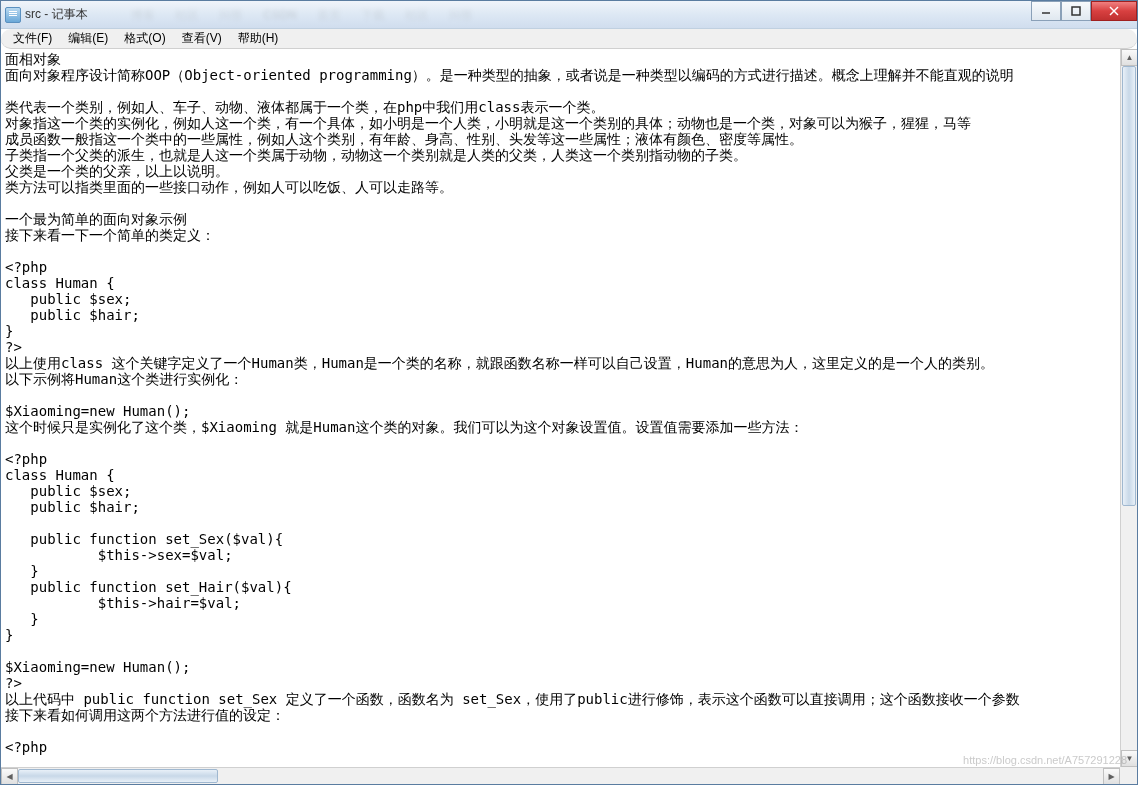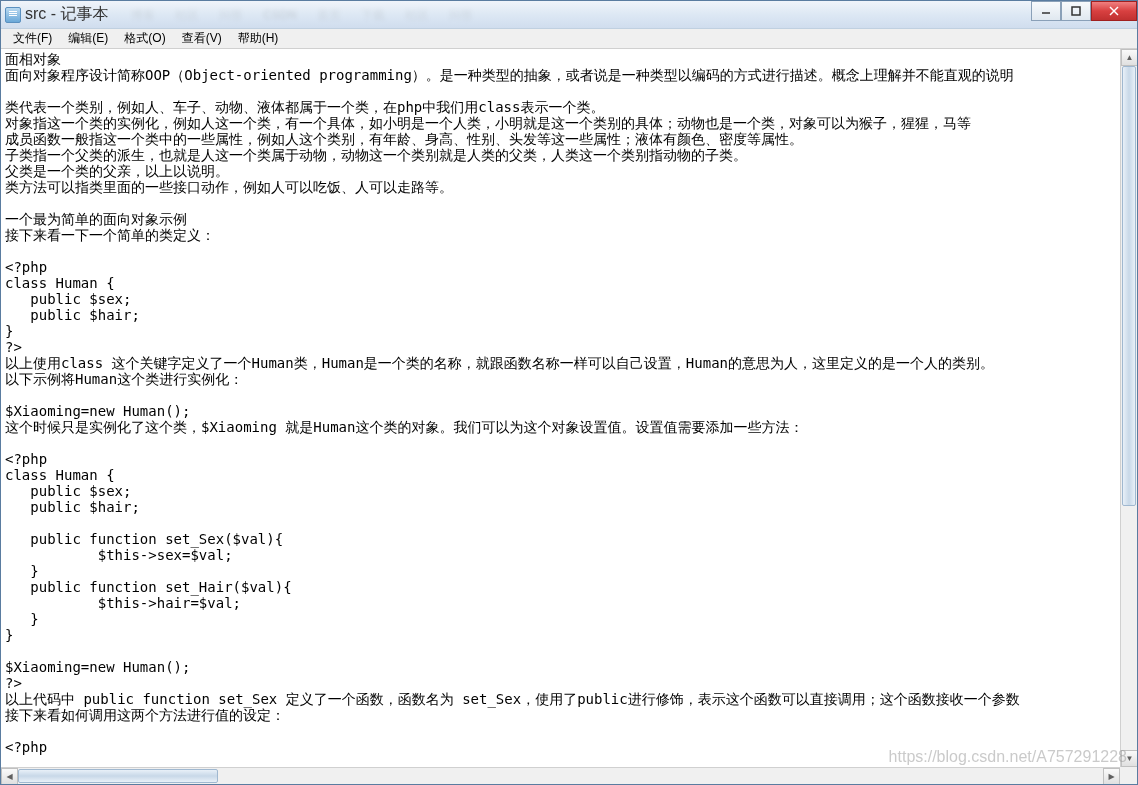--- a/index.html
+++ b/index.html
@@ -49,21 +49,21 @@
       content: "";
       position: absolute;
       top: 3px;
       left: 3px;
       right: 3px;
       height: 1px;
       background: #fff;
       box-shadow: 0 2px 0 #fff, 0 4px 0 #fff;
     }
     .title-text {
-      font-size: 16px;
+      font-size: 12px;
       color: #333;
       text-align: center;
     }
     .window-controls {
       position: absolute;
       right: 0;
       top: 0;
       display: flex;
       height: 20px;
     }
@@ -89,20 +89,21 @@
       height: 10px;
     }
     .menubar {
       height: 20px;
       background: #f0f0f0;
       border-bottom: 1px solid #d0d0d0;
       display: flex;
       align-items: center;
       padding: 0 4px;
       font-size: 12px;
+      border-radius: 10px;
     }
     .menu-item {
       padding: 2px 8px;
       cursor: pointer;
     }
     .content {
       flex: 1;
       overflow: hidden;
       background: #fff;
       position: relative;
@@ -198,21 +199,21 @@
       right: 0;
       bottom: 0;
       width: 17px;
       height: 17px;
       background: #f0f0f0;
     }
     .watermark {
       position: absolute;
       right: 10px;
       bottom: 18px;
-      font-size: 16px;
+      font-size: 11px;
       color: rgba(150,150,150,0.5);
       font-family: Arial, sans-serif;
       pointer-events: none;
     }
     .bg-blur {
       position: absolute;
       top: 1px;
       left: 130px;
       right: 100px;
       height: 26px;

